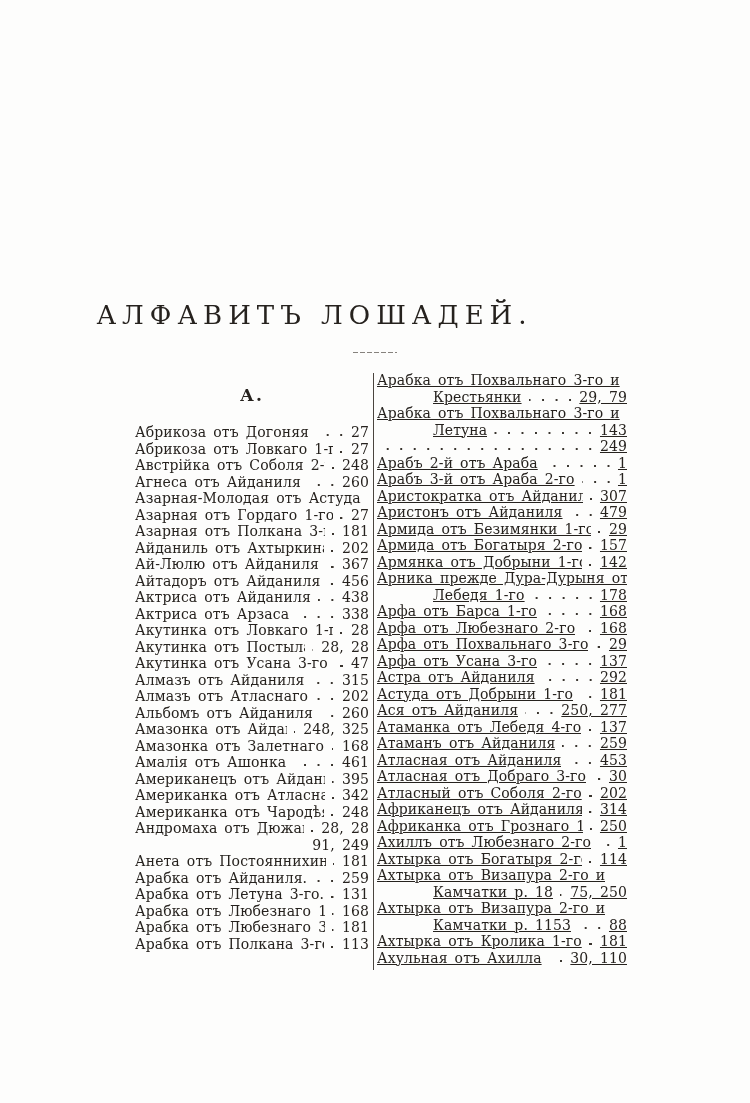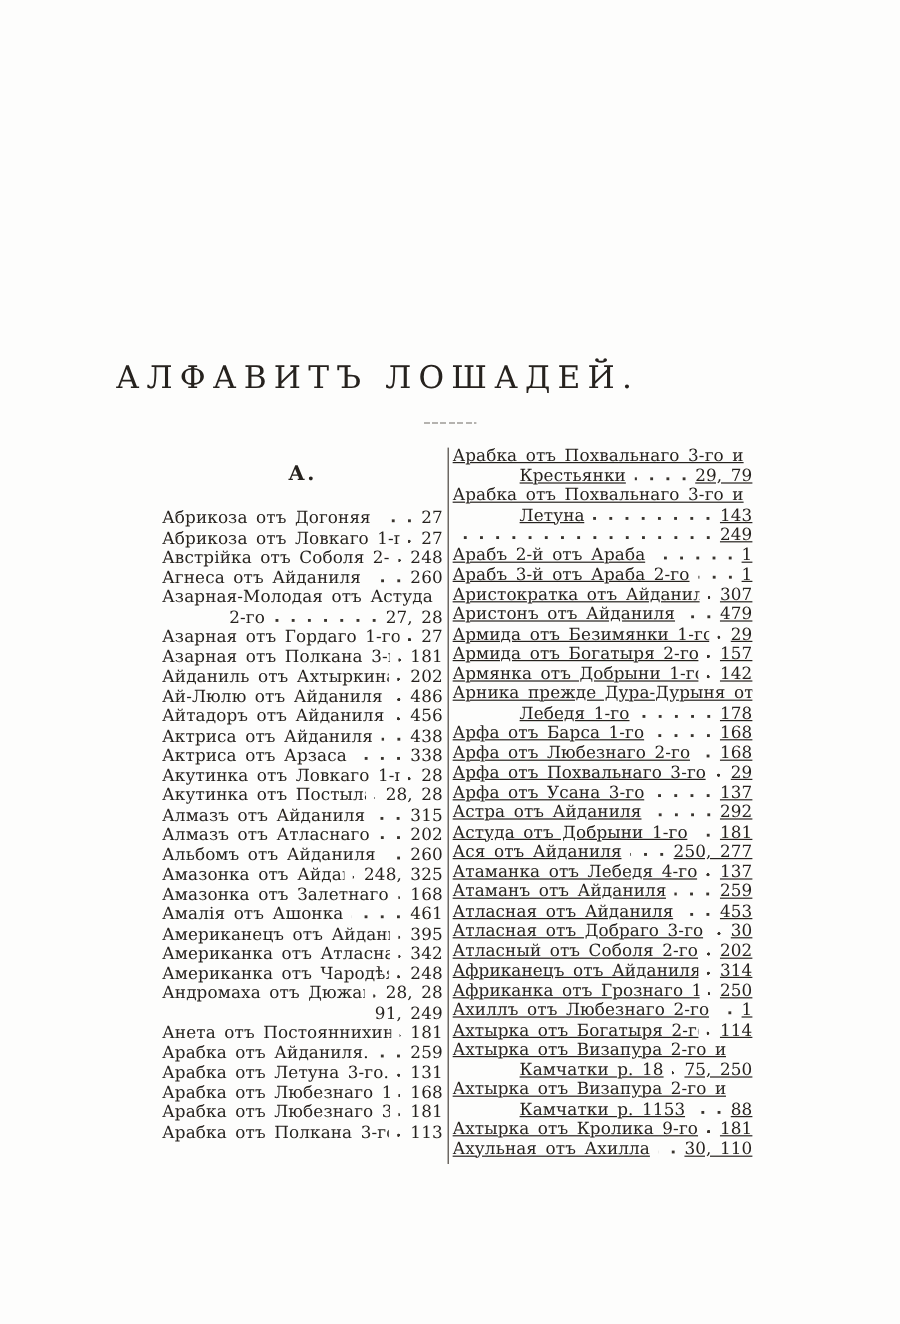--- a/index.html
+++ b/index.html
@@ -104,44 +104,39 @@
             <span class="p">248</span>
           </div>
           <div class="row">
             <span class="t">Агнеса отъ Айданиля</span>
             <span class="leader"></span>
             <span class="p">260</span>
           </div>
           <div class="row">
             <span class="t">Азарная-Молодая отъ Астуда</span>
           </div>
-          <div class="row indent">
-            <span class="t">2-го</span>
-            <span class="leader"></span>
-            <span class="p">27, 28</span>
-          </div>
           <div class="row">
             <span class="t">Азарная отъ Гордаго 1-го</span>
             <span class="leader"></span>
             <span class="p">27</span>
           </div>
           <div class="row">
             <span class="t">Азарная отъ Полкана 3-го</span>
             <span class="leader"></span>
             <span class="p">181</span>
           </div>
           <div class="row">
             <span class="t">Айданиль отъ Ахтыркина.</span>
             <span class="leader"></span>
             <span class="p">202</span>
           </div>
           <div class="row">
             <span class="t">Ай-Люлю отъ Айданиля</span>
             <span class="leader"></span>
-            <span class="p">486</span>
+            <span class="p">367</span>
           </div>
           <div class="row">
             <span class="t">Айтадоръ отъ Айданиля</span>
             <span class="leader"></span>
             <span class="p">456</span>
           </div>
           <div class="row">
             <span class="t">Актриса отъ Айданиля</span>
             <span class="leader"></span>
             <span class="p">438</span>
@@ -153,20 +148,25 @@
           </div>
           <div class="row">
             <span class="t">Акутинка отъ Ловкаго 1-го</span>
             <span class="leader"></span>
             <span class="p">28</span>
           </div>
           <div class="row">
             <span class="t">Акутинка отъ Постылаго 2-го</span>
             <span class="leader"></span>
             <span class="p">28, 28</span>
+          </div>
+          <div class="row">
+            <span class="t">Акутинка отъ Усана 3-го</span>
+            <span class="leader"></span>
+            <span class="p">47</span>
           </div>
           <div class="row">
             <span class="t">Алмазъ отъ Айданиля</span>
             <span class="leader"></span>
             <span class="p">315</span>
           </div>
           <div class="row">
             <span class="t">Алмазъ отъ Атласнаго</span>
             <span class="leader"></span>
             <span class="p">202</span>
@@ -404,21 +404,21 @@
           </div>
           <div class="row">
             <span class="t">Ахтырка отъ Визапура 2-го и</span>
           </div>
           <div class="row indent">
             <span class="t">Камчатки р. 1153</span>
             <span class="leader"></span>
             <span class="p">88</span>
           </div>
           <div class="row">
-            <span class="t">Ахтырка отъ Кролика 9-го</span>
+            <span class="t">Ахтырка отъ Кролика 1-го</span>
             <span class="leader"></span>
             <span class="p">181</span>
           </div>
           <div class="row">
             <span class="t">Ахульная отъ Ахилла</span>
             <span class="leader"></span>
             <span class="p">30, 110</span>
           </div>
         </div>
     </div>

